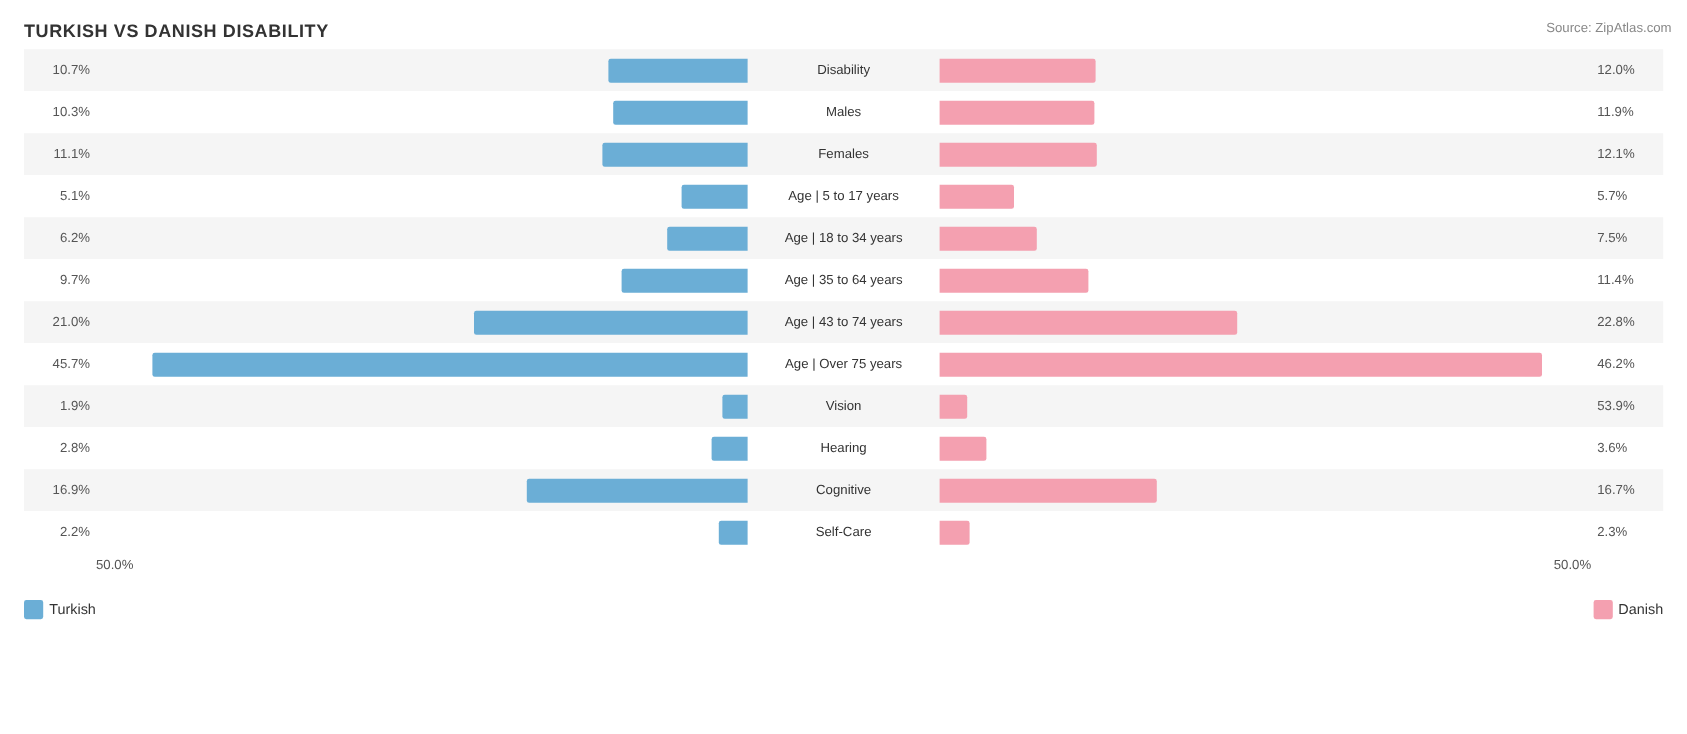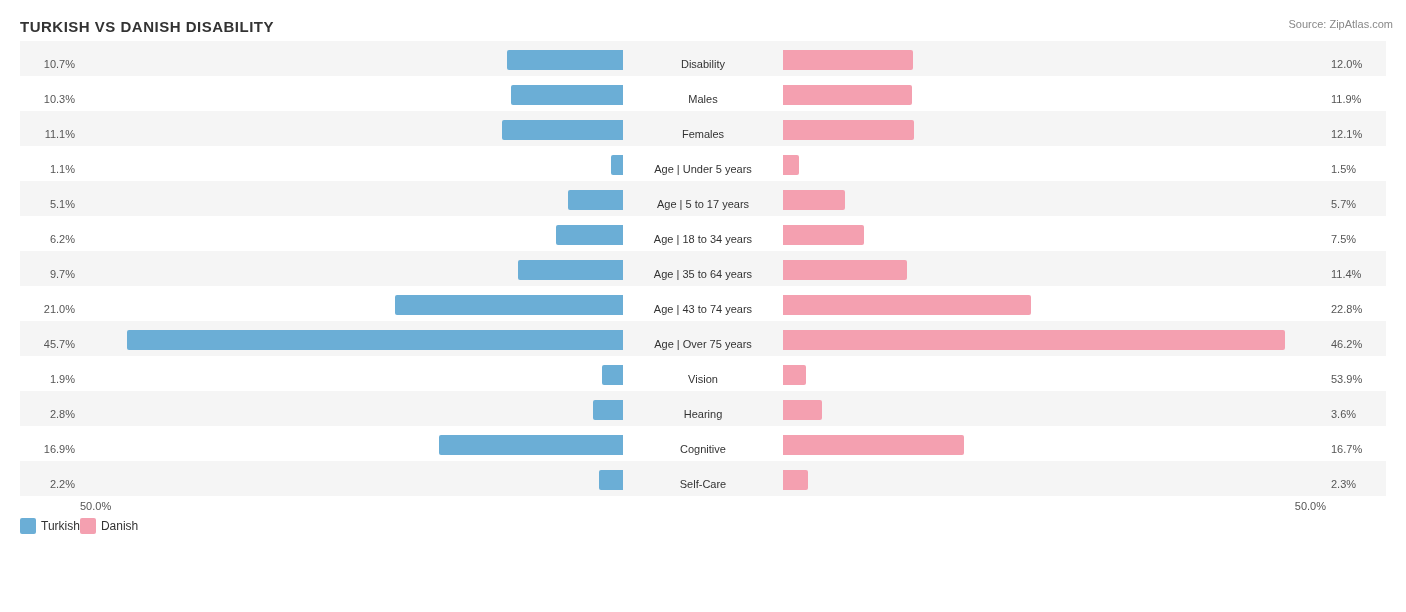--- a/index.html
+++ b/index.html
@@ -43,21 +43,21 @@
       position: relative;
     }
     .row:nth-child(odd) {
       background: #f5f5f5;
     }
     .row:nth-child(even) {
       background: #fff;
     }
     .bar-section {
       display: flex;
-      align-items: flex-end;
+      align-items: center;
       width: 100%;
       height: 22px;
       position: relative;
     }
     
     .left-val {
       width: 60px;
       text-align: right;
       font-size: 11px;
       color: #555;
@@ -101,23 +101,24 @@
       height: 20px;
       border-radius: 2px 0 0 2px;
     }
     .bar-pink {
       background: #f4a0b0;
       height: 20px;
       border-radius: 0 2px 2px 0;
     }
     .legend {
       display: flex;
-      justify-content: flex-start;
-      align-items: center;
-      margin-top: 6px;
+      justify-content: space-between;
+      align-items: center;
+      gap: 20px;
+      margin-top: 23px;
       font-size: 12px;
       color: #333;
     }
     .legend-item {
       display: flex;
       align-items: center;
       gap: 5px;
     }
     .legend-box {
       width: 16px;
@@ -171,33 +172,20 @@
         <div class="bar-section">
           <div class="left-val">11.1%</div>
           <div class="left-bar-container">
             <div class="bar-blue" style="width: 22.2%;"></div>
           </div>
           <div class="center-label">Females</div>
           <div class="right-bar-container">
             <div class="bar-pink" style="width: 24.2%;"></div>
           </div>
           <div class="right-val">12.1%</div>
-        </div>
-      </div>
-      <div class="row">
-        <div class="bar-section">
-          <div class="left-val">1.1%</div>
-          <div class="left-bar-container">
-            <div class="bar-blue" style="width: 2.2%;"></div>
-          </div>
-          <div class="center-label">Age | Under 5 years</div>
-          <div class="right-bar-container">
-            <div class="bar-pink" style="width: 3%;"></div>
-          </div>
-          <div class="right-val">1.5%</div>
         </div>
       </div>
       <div class="row">
         <div class="bar-section">
           <div class="left-val">5.1%</div>
           <div class="left-bar-container">
             <div class="bar-blue" style="width: 10.2%;"></div>
           </div>
           <div class="center-label">Age | 5 to 17 years</div>
           <div class="right-bar-container">

